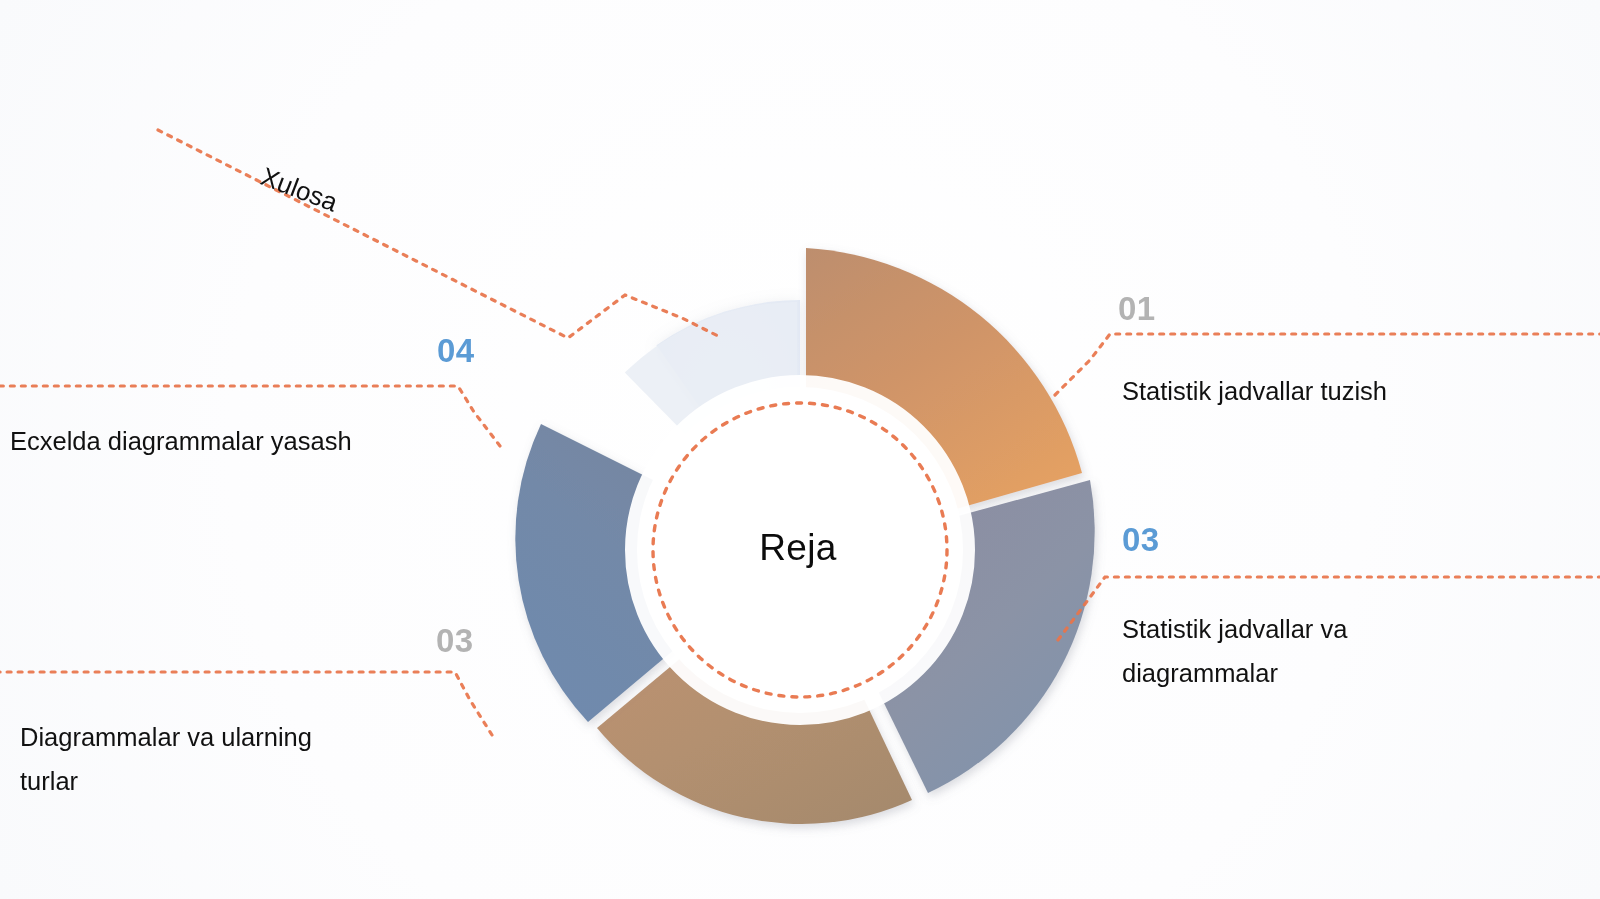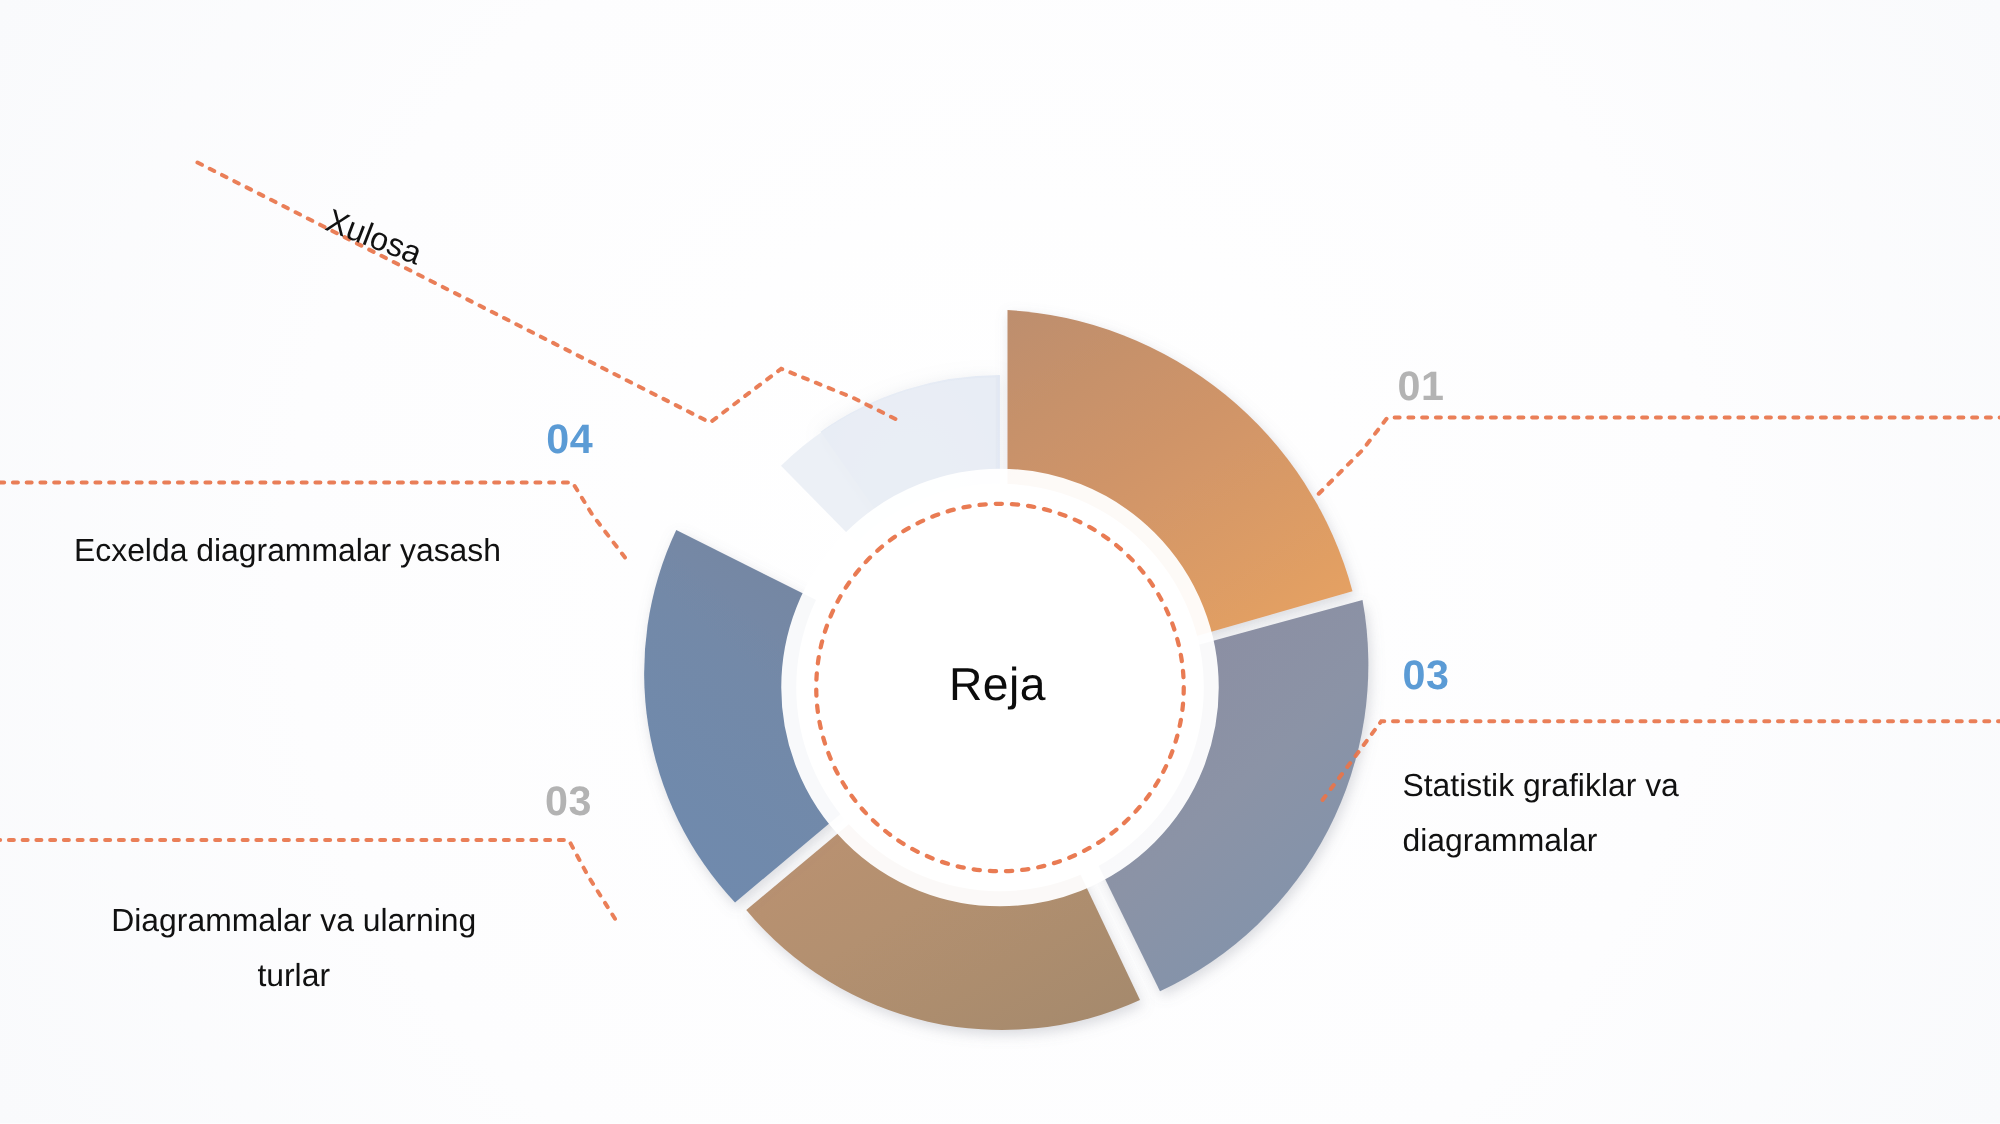--- a/index.html
+++ b/index.html
@@ -33,21 +33,21 @@
 
   .caption{
     position:absolute;
     font-size:25.5px;
     color:#111111;
     line-height:1.72;
     white-space:pre-line;
     letter-spacing:0px;
   }
   .caption.right-side{text-align:left;}
-  .caption.left-side{text-align:center;}
+  .caption.left-side{text-align:left;}
 
   .center-title{
     position:absolute;
     font-size:37px;
     font-weight:400;
     color:#0c0c0c;
     letter-spacing:.4px;
     white-space:nowrap;
     transform:translate(-50%,-50%);
     margin-left:12px;
@@ -168,22 +168,23 @@
   <div class="center-title" style="left:786px;top:548px;">Reja</div>
 
   <div class="num gray" style="left: 1118px; top: 292px; color: rgb(179, 179, 179);">01</div>
 
   <div class="num blue" style="left: 1122px; top: 523px; color: rgb(91, 155, 213);">03</div>
 
   <div class="num gray" style="left: 436px; top: 624px; color: rgb(179, 179, 179);">03</div>
 
   <div class="num blue" style="left: 411px; top: 334px; color: rgb(91, 155, 213); margin-left: 26px;">04</div>
 
+  <div class="caption right-side" style="left:1122px;top:370px;width:470px;">Statistik jadvallar tuzish</div>
 
-  <div class="caption right-side" style="left:1122px;top:608px;width:460px;">Statistik grafiklar va
+  <div class="caption right-side" style="left:1122px;top:608px;width:460px;">Statistik jadvallar va
 diagrammalar</div>
 
   <div class="caption left-side" style="left:20px;top:716px;width:430px;">Diagrammalar va ularning
 turlar</div>
 
   <div class="caption left-side" style="left:10px;top:420px;width:440px;">Ecxelda diagrammalar yasash</div>
 
   <div class="rot-label" id="xulosa-label" style="left: 262px; top: 160px; transform: rotate(21deg);">Xulosa</div>
 
 </div>

